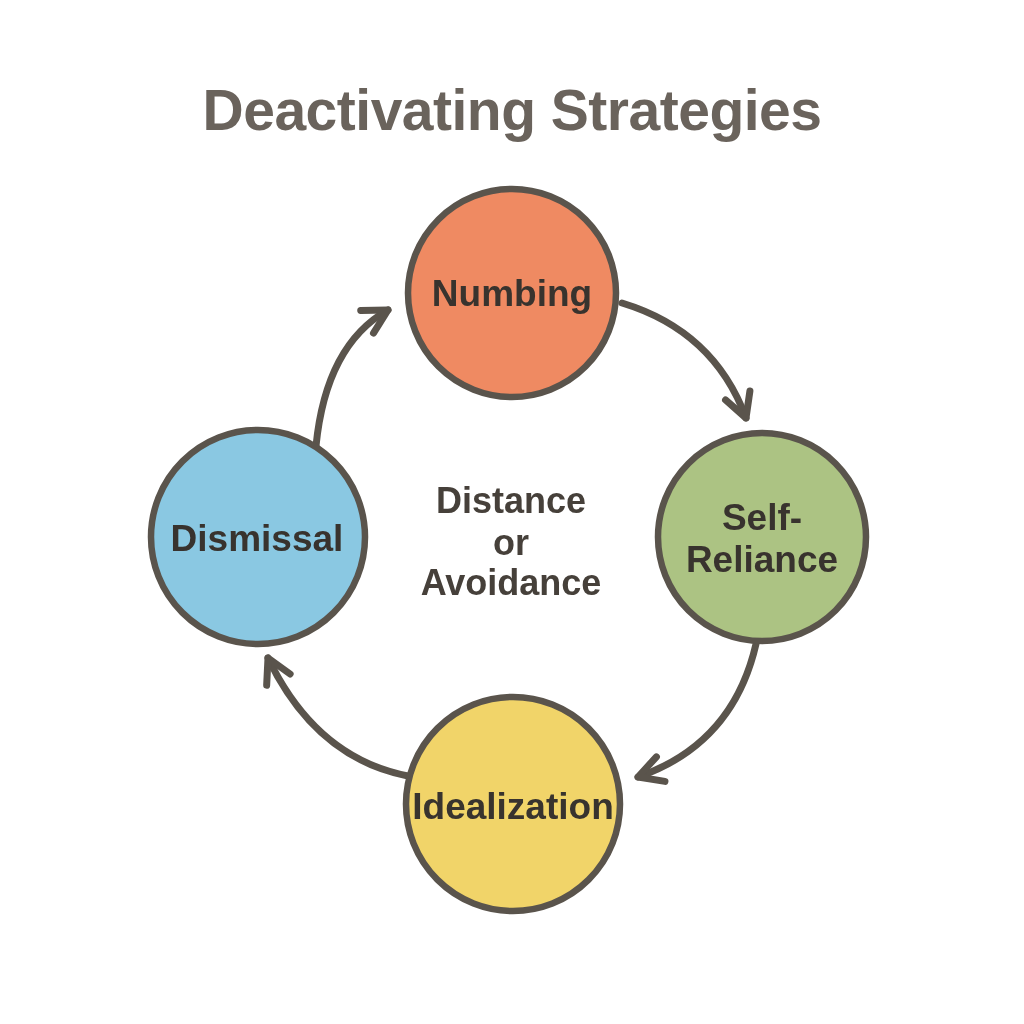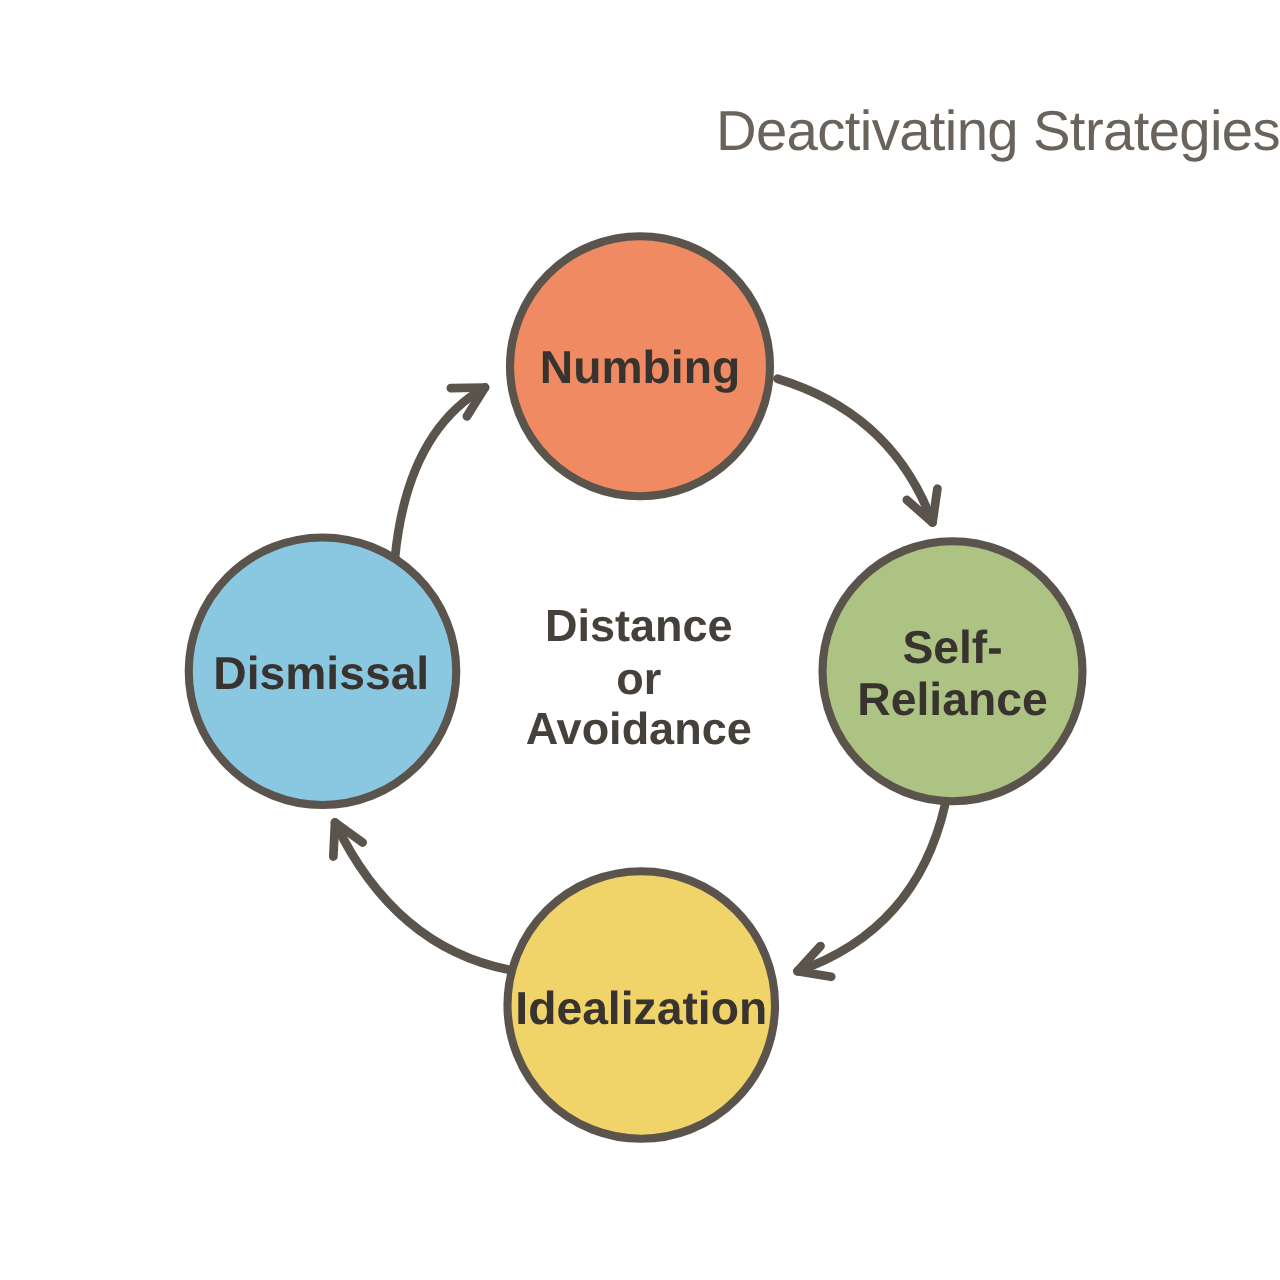--- a/index.html
+++ b/index.html
@@ -13,23 +13,23 @@
     width: 1024px;
     height: 1024px;
     background: var(--background, #FFFFFF);
     overflow: hidden;
   }
   .diagram-title {
     position: absolute;
     top: 82px;
     left: 0;
     width: 100%;
-    text-align: right;
-    font-size: 45px;
-    font-weight: 400;
+    text-align: center;
+    font-size: 57px;
+    font-weight: 700;
     letter-spacing: -0.5px;
     color: var(--title-text, #6A635C);
     line-height: 1;
   }
   svg.diagram {
     position: absolute;
     top: 0;
     left: 0;
     width: 1024px;
     height: 1024px;

